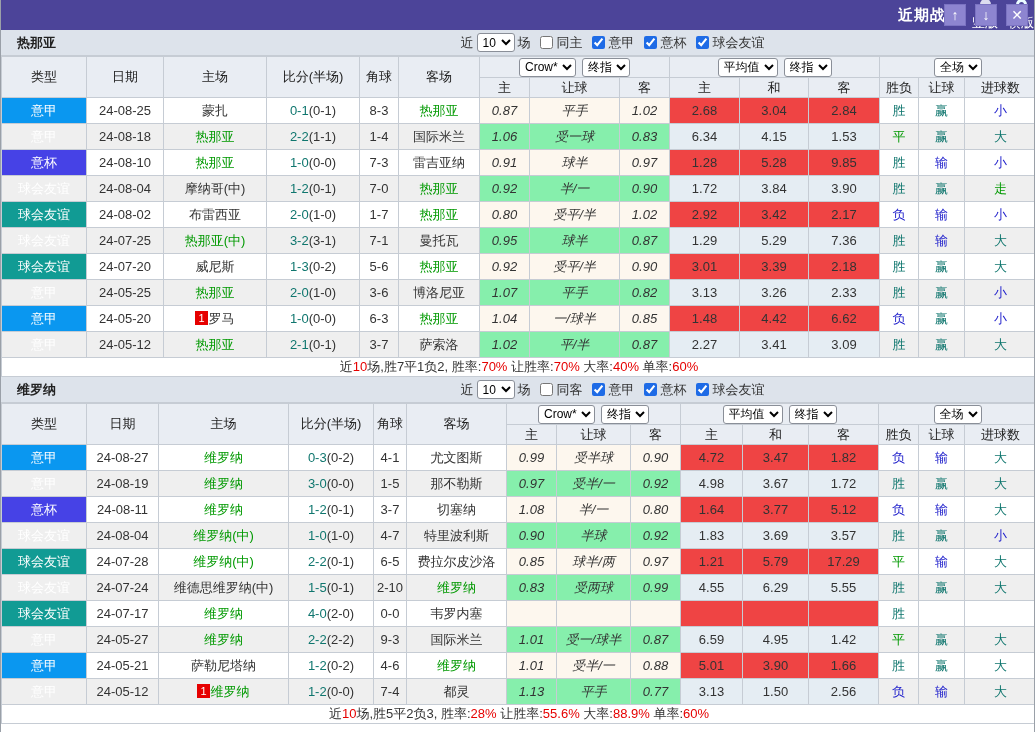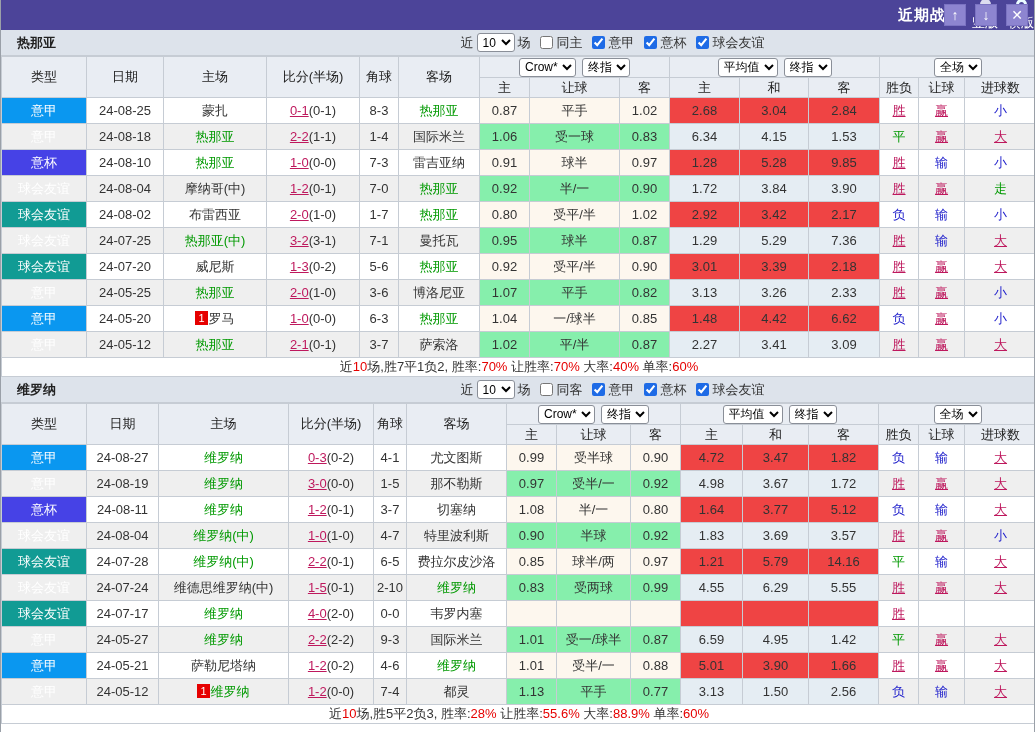--- a/index.html
+++ b/index.html
@@ -43,29 +43,29 @@
   table { border-collapse:collapse; table-layout:fixed; width:1035px; }
   th, td { border:1px solid #c6ccd4; text-align:center; padding:0;
     overflow:hidden; white-space:nowrap; font-weight:normal; }
   thead th { background:#e9edf3; color:#222; }
   .dd-row th { height:21px; }
   .sub-row th { height:20px; font-size:13px; }
   .dd-cell { background:#e9edf3; }
   .dd-inner { display:flex; justify-content:center; align-items:center; gap:6px; }
   tbody td { height:26px; background:#fff; font-size:13px; }
   tr.even td { background:#efefef; }
-  td.col-odds { background:#fdf7ee; }
+  td.col-odds { background:#fdf7ee;font-style:italic; }
   tr.even td.col-odds { background:#86efac; }
   td.col-avg { background:#ef4444; }
   tr.even td.col-avg { background:#e5edf3; }
   td.col-type { color:#fff; }
   td.league-seriea { background:#0a97f0; }
   td.league-cup { background:#4642e6; }
   td.league-friendly { background:#119b94; }
-  .t-red { color:#be185d;text-decoration:underline; }
+  .t-red { color:#0f766e; }
   .t-green { color:#009900; }
   .t-blue { color:#2222cc; }
   .badge { display:inline-block; background:#e60000; color:#fff; font-size:11px;
     line-height:14px; padding:0 3px; margin-right:1px; vertical-align:1px; }
   tfoot td { height:16px; background:#fff; font-size:13px; }
   .seg-r { color:#e60000; }
 </style>
 </head>
 <body>
 
@@ -494,21 +494,21 @@
             <td>24-07-28</td>
             <td><span class="t-green">维罗纳(中)</span></td>
             <td><span class="t-red">2-2</span><span>(0-1)</span></td>
             <td>6-5</td>
             <td><span>费拉尔皮沙洛</span></td>
             <td class="col-odds">0.85</td>
             <td class="col-odds">球半/两</td>
             <td class="col-odds">0.97</td>
             <td class="col-avg">1.21</td>
             <td class="col-avg">5.79</td>
-            <td class="col-avg">14.16</td>
+            <td class="col-avg">17.29</td>
             <td class="t-green">平</td>
             <td class="t-blue">输</td>
             <td class="t-red">大</td>
           </tr>
           <tr class="even">
             <td class="col-type league-friendly">球会友谊</td>
             <td>24-07-24</td>
             <td><span>维德思维罗纳(中)</span></td>
             <td><span class="t-red">1-5</span><span>(0-1)</span></td>
             <td>2-10</td>

